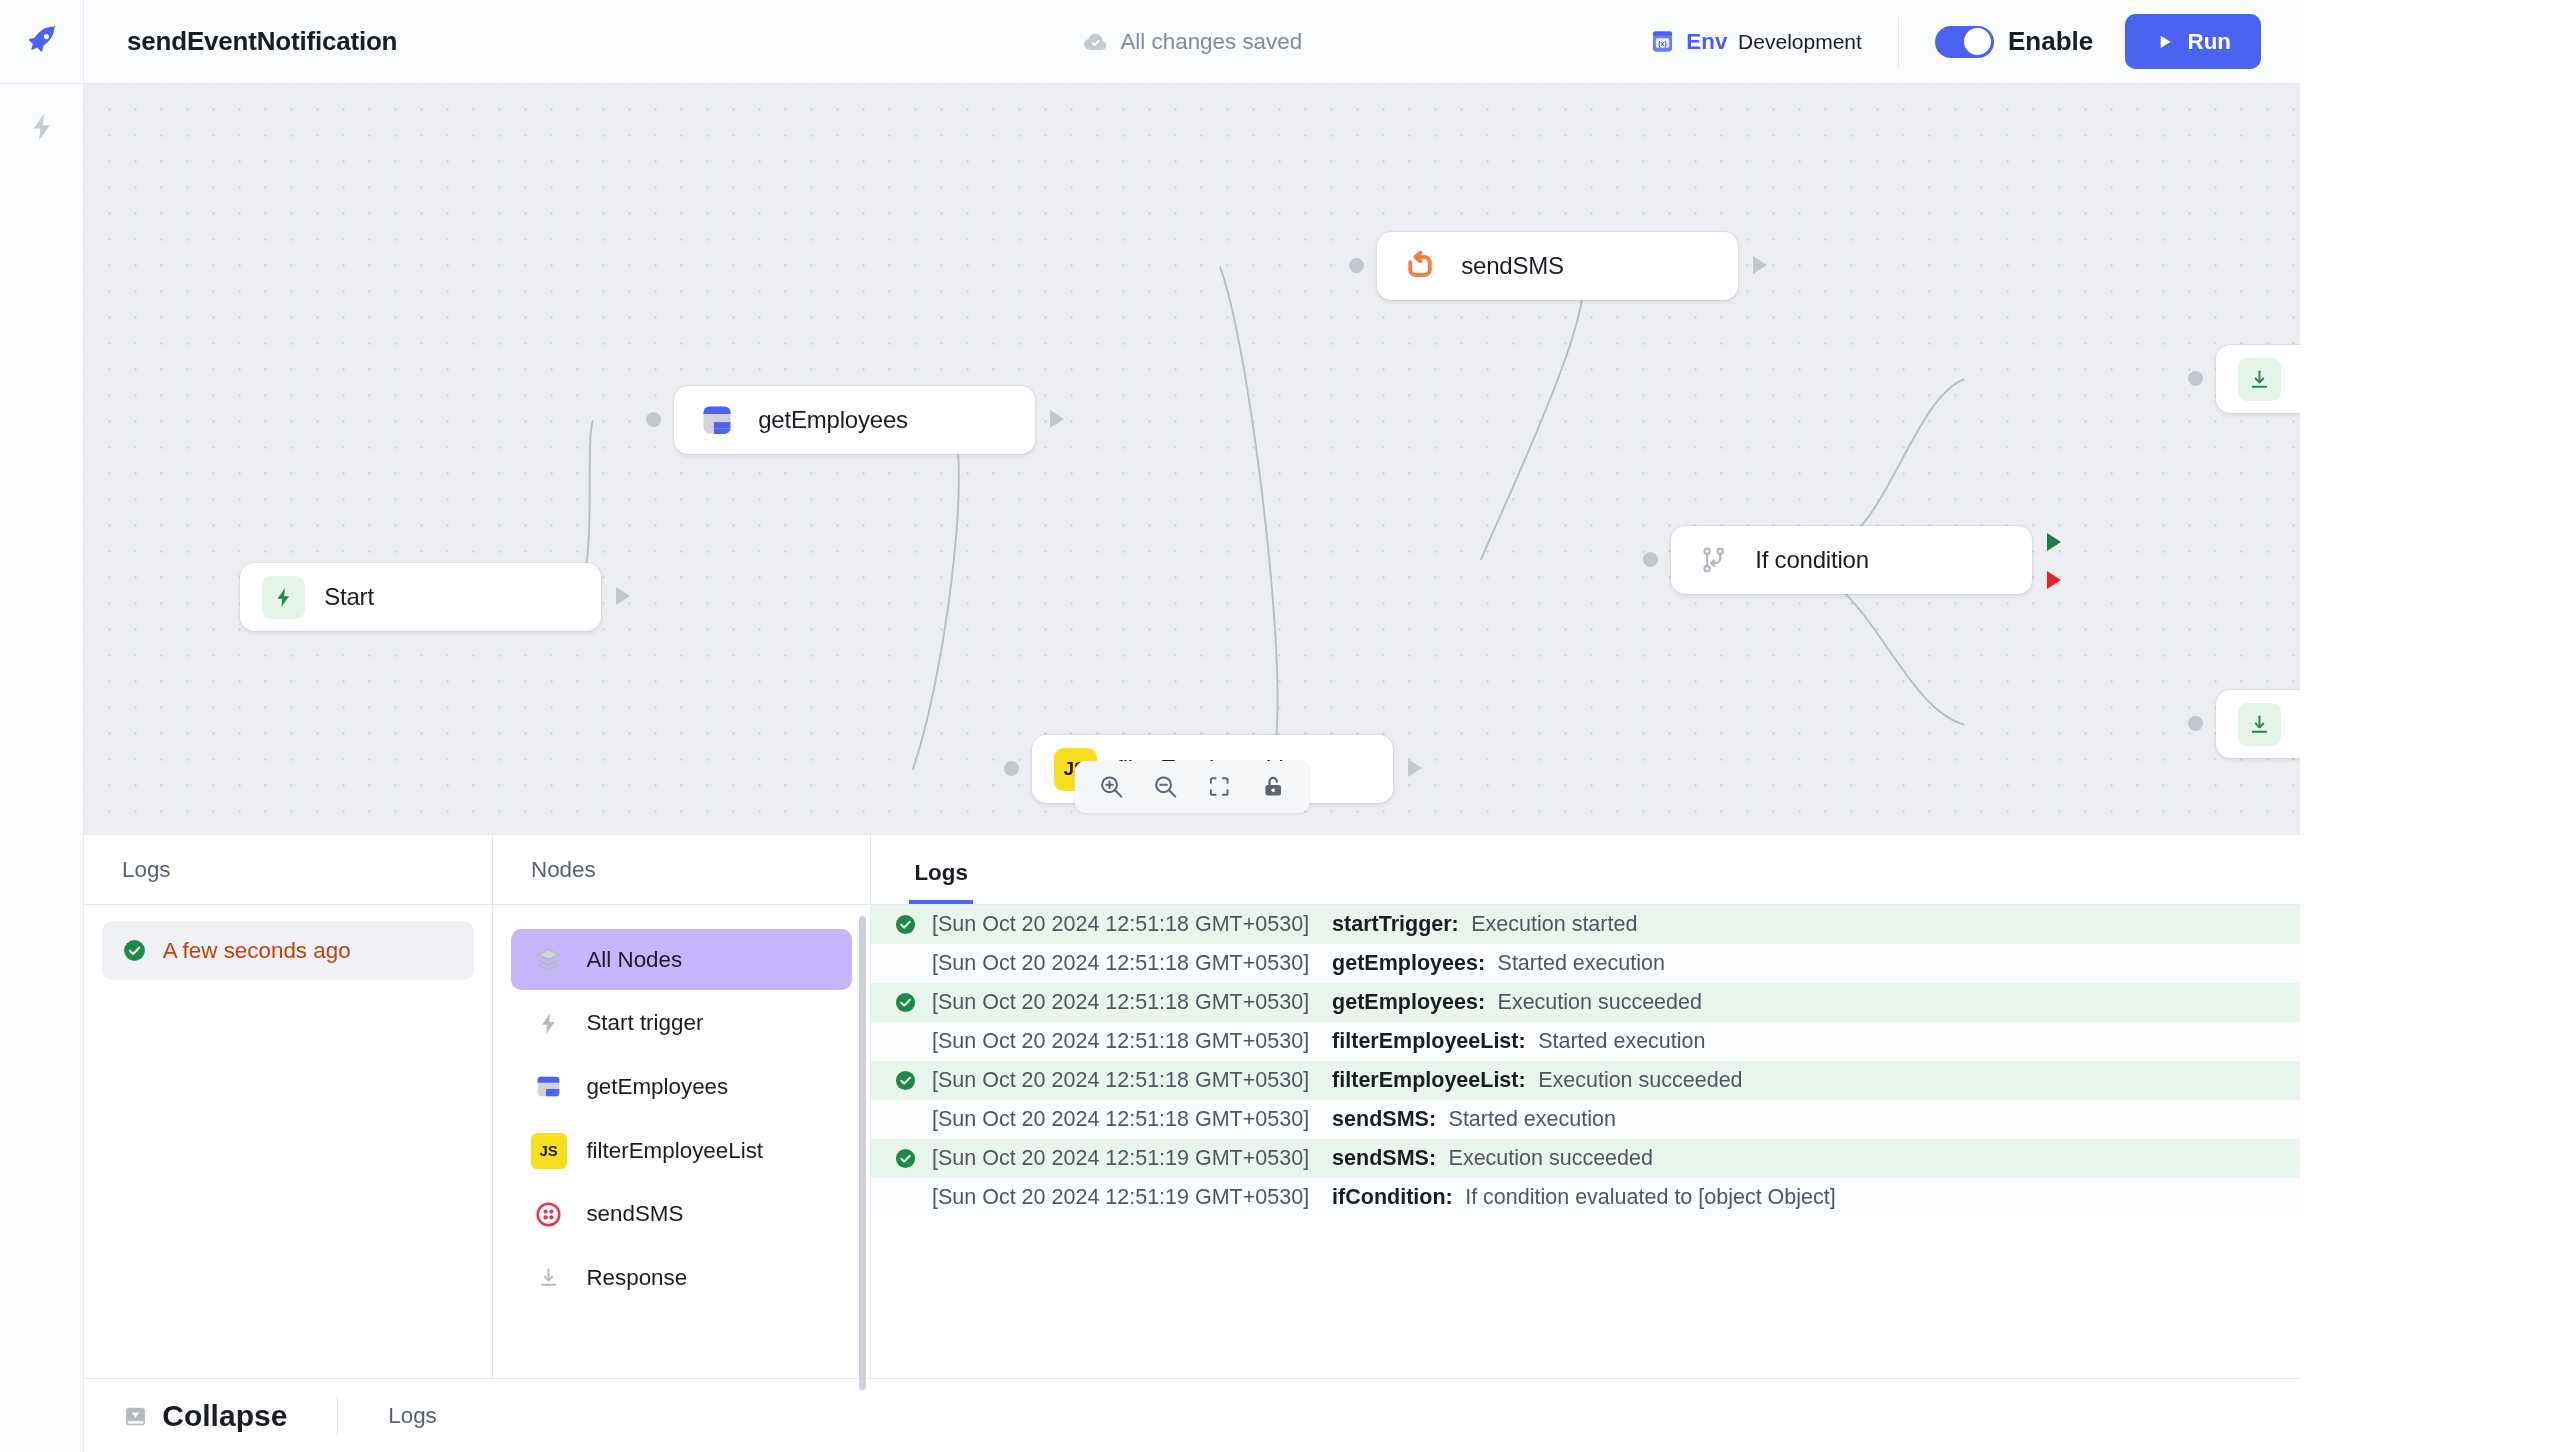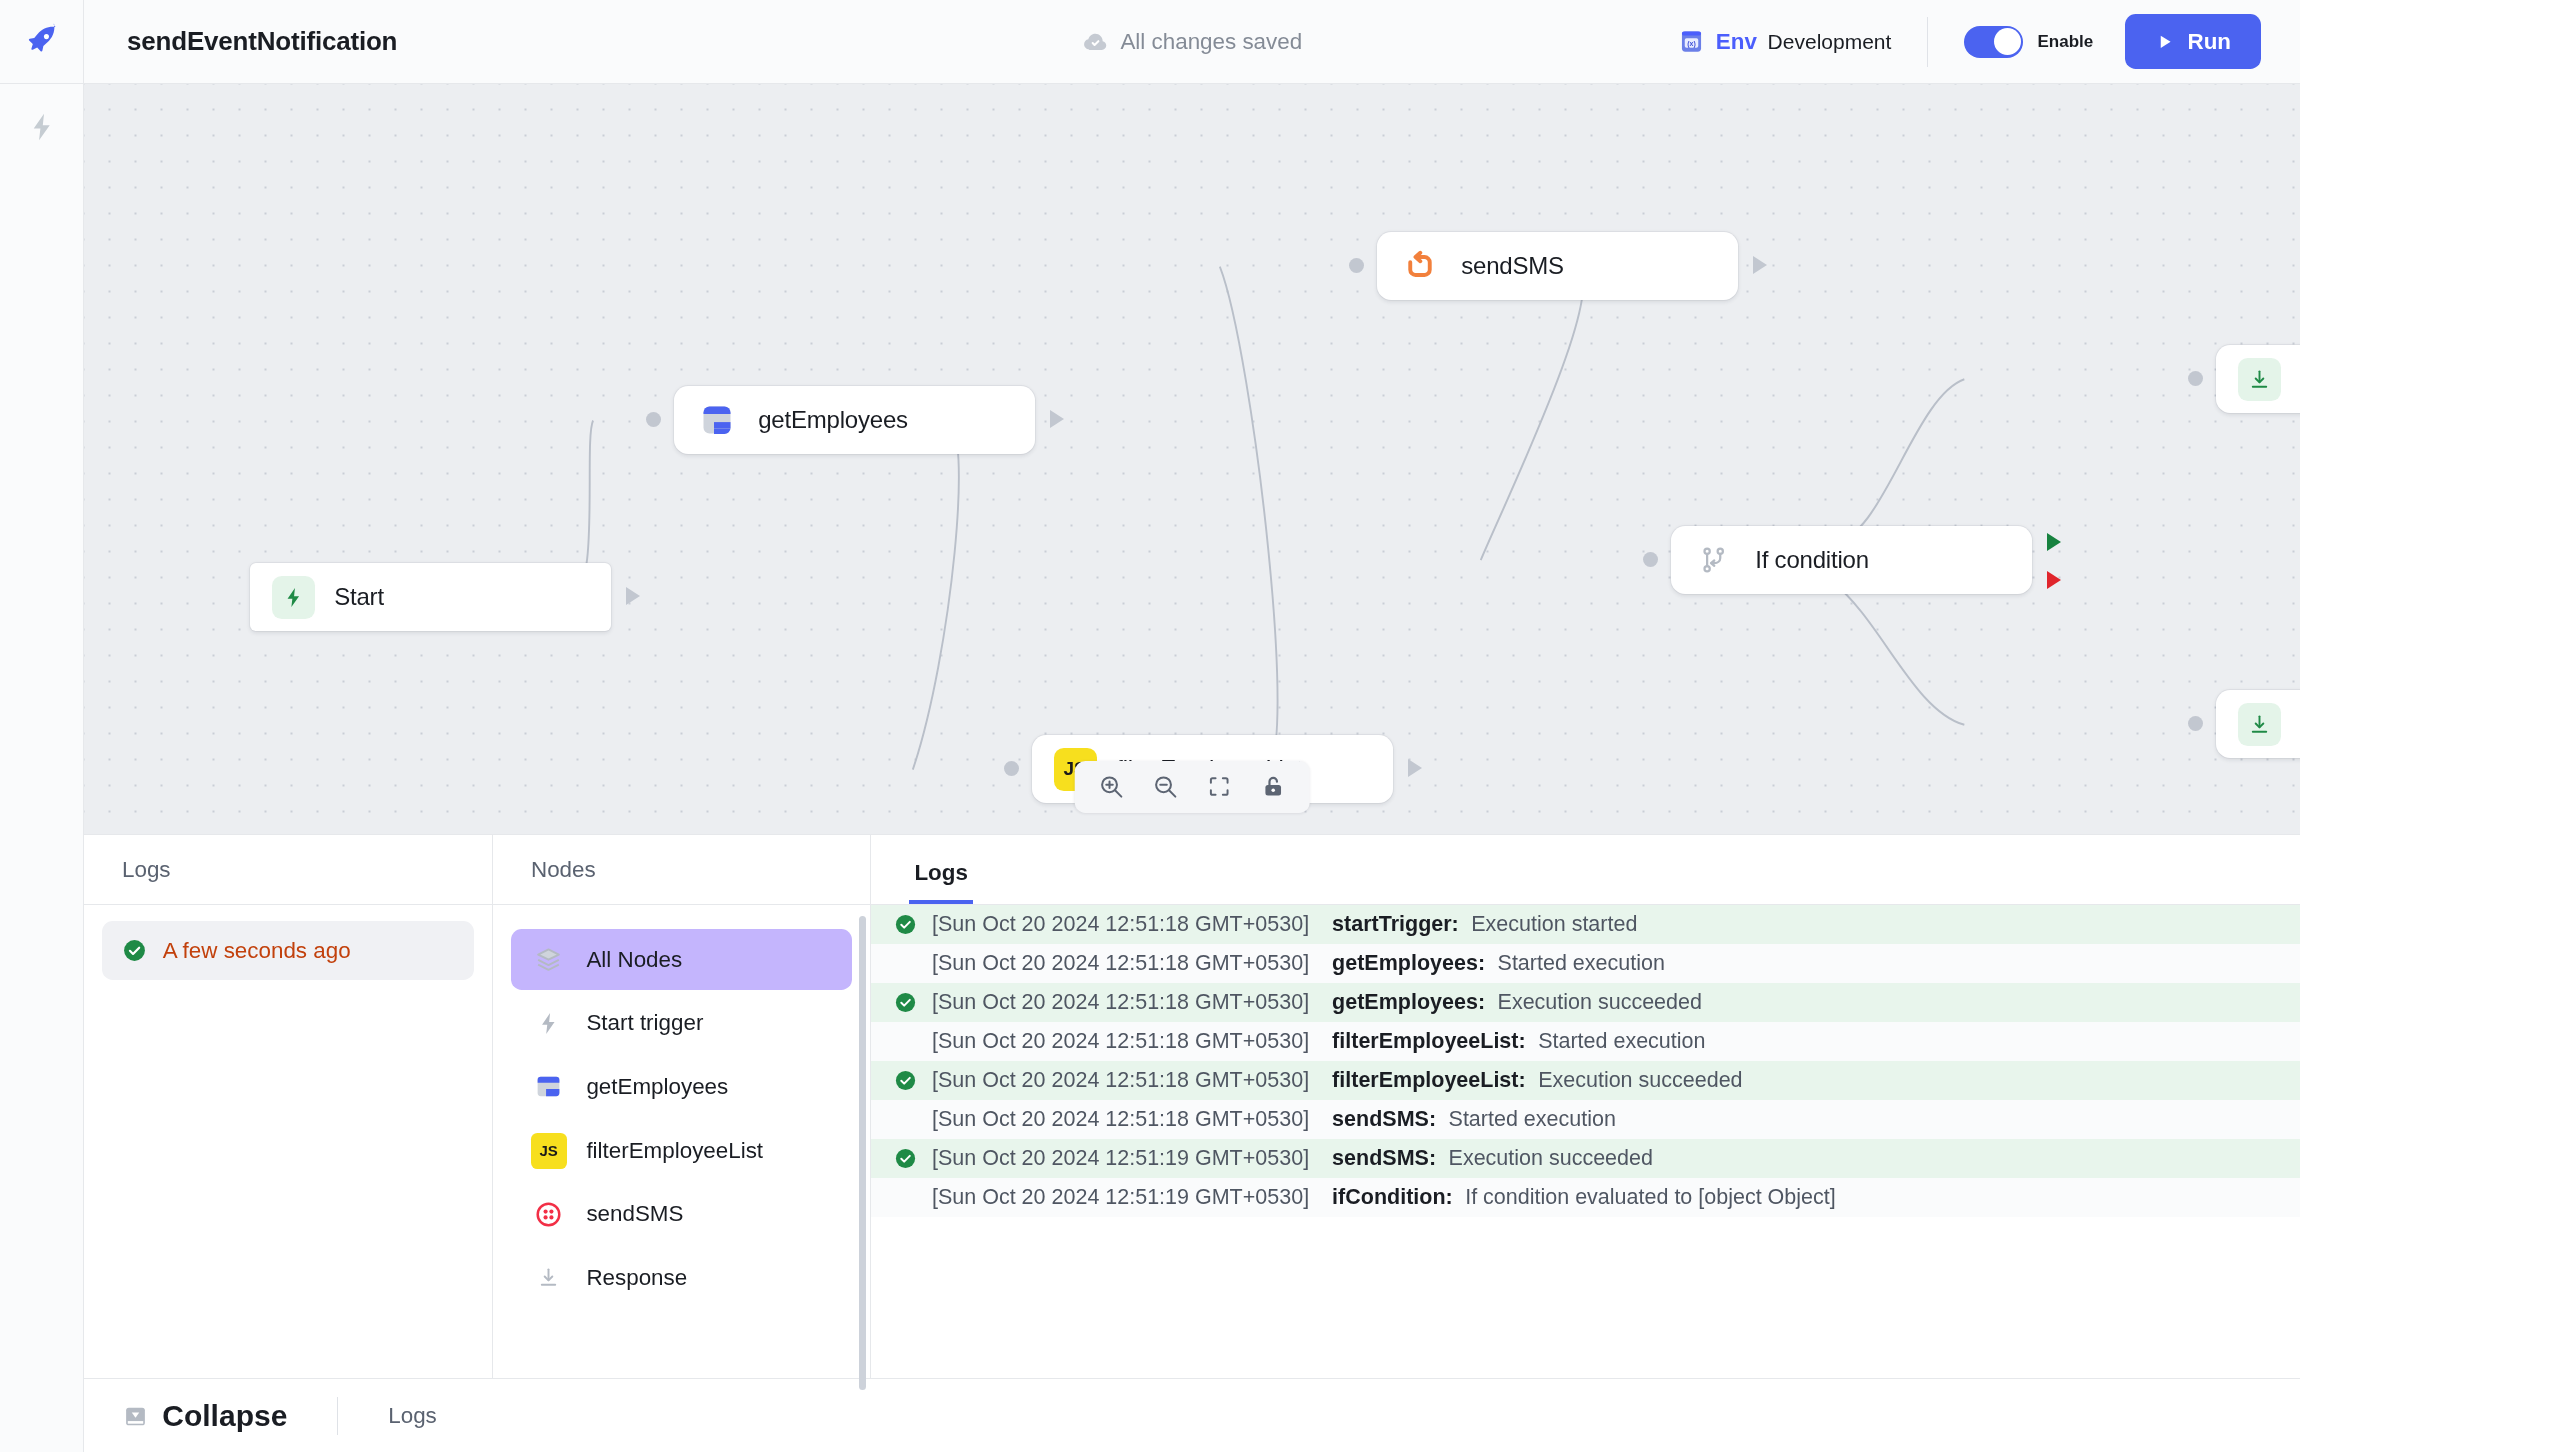--- a/index.html
+++ b/index.html
@@ -55,21 +55,21 @@
   .hdr-divider { width: 0.9px; height: 50px; background: #e0e3e8; margin-right: 36px; }
   .toggle-group { display: flex; align-items: center; gap: 14.3px; margin-right: 32px; }
   .toggle {
     width: 59px; height: 32px; border-radius: 16px; background: #4b63f0;
     position: relative; cursor: pointer; flex: 0 0 59px;
   }
   .toggle-knob {
     position: absolute; top: 2.7px; right: 2.7px; width: 27px; height: 27px;
     border-radius: 50%; background: #ffffff;
   }
-  .toggle-label { font-size: 17px; color: #1a1d23; font-weight: 600; }
+  .toggle-label { font-size: 26px; color: #1a1d23; font-weight: 600; }
   .run-btn {
     background: #4b63f0; color: #fff; border: none; border-radius: 10.7px;
     height: 55px; padding: 0 30px; font-size: 22.4px; font-weight: 600;
     display: flex; align-items: center; gap: 12.5px; cursor: pointer;
     font-family: "Liberation Sans", sans-serif;
   }
 
   
   .canvas {
     position: relative; background: #eceef1; flex: 0 0 750px; height: 750px;
@@ -263,21 +263,21 @@
         <g fill="none" stroke="#b9bfc9" stroke-width="2.4">
           <path d="M610 574 C 650 574, 628 400, 640 376"></path>
           <path d="M1084 376 C 1120 376, 1090 640, 1042 766"></path>
           <path d="M1484 766 C 1530 766, 1470 300, 1428 204"></path>
           <path d="M1870 204 C 1930 204, 1790 460, 1756 532"></path>
           <path d="M2198 512 C 2260 512, 2300 350, 2364 330"></path>
           <path d="M2198 556 C 2260 600, 2300 700, 2364 716"></path>
         </g>
       </svg>
 
-      <div class="node" style="left:166px; top:479px; width:361px;border-radius:6px;">
+      <div class="node" style="left:156px; top:479px; width:361px;">
         <div class="node-ico green">
           <svg width="23" height="23" viewBox="0 0 24 24">
               <path d="M13.5 2 5.8 13.2h5L9.8 22l8-11.4h-5.2L13.5 2z" fill="#1f8a46"></path>
             </svg>
         </div>
         <span class="node-label">Start</span>
         <div class="arrow-out"></div>
       </div>
 
       <div class="node" style="left:590px; top:302px; width:361px;">

